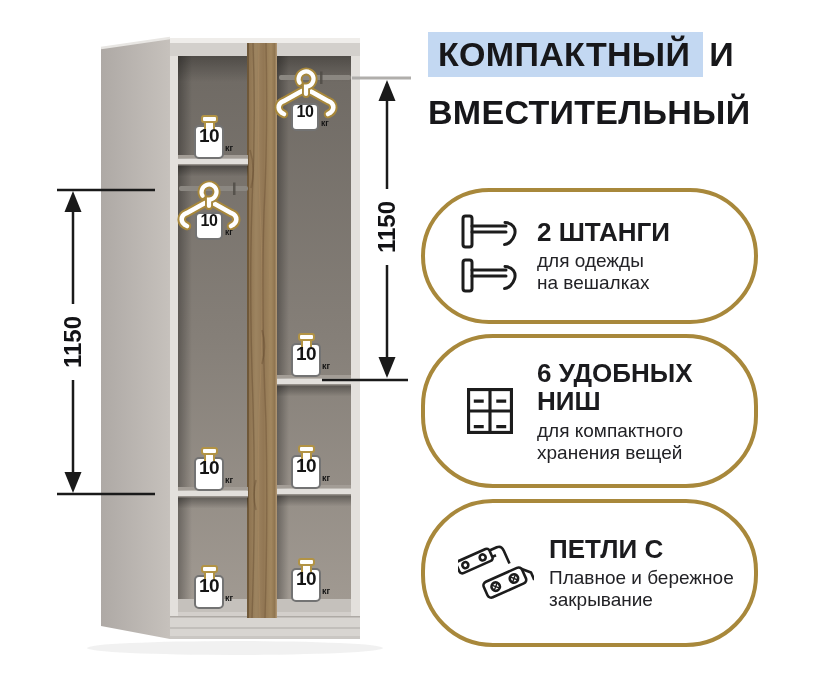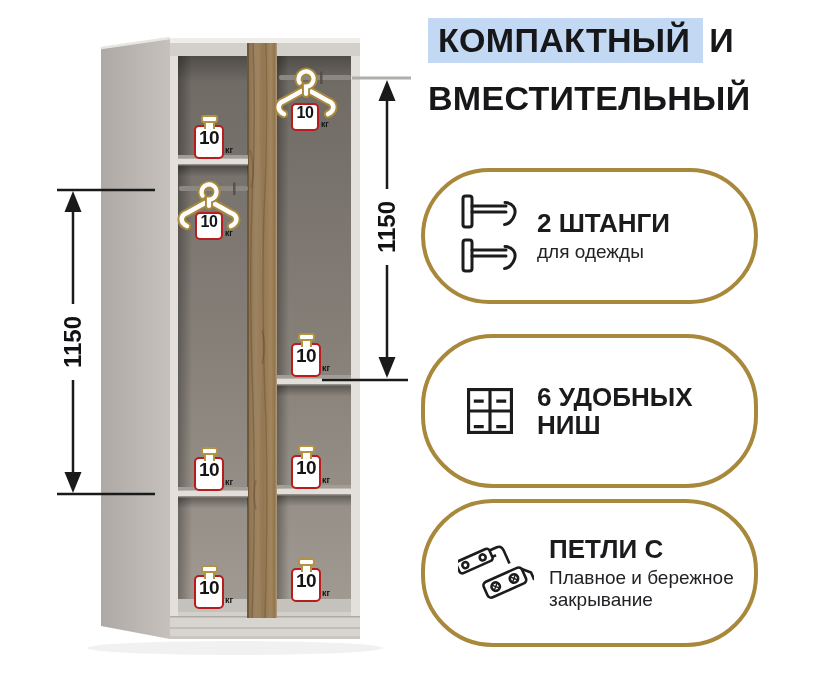--- a/index.html
+++ b/index.html
@@ -1,32 +1,32 @@
 <!DOCTYPE html>
 <html><head>
 <meta charset="utf-8">
 <style>
   * { margin:0; padding:0; box-sizing:border-box; }
   html,body { width:816px; height:700px; font-family:"Liberation Sans", sans-serif; background:#fff; }
   .page { position:relative; width:816px; height:700px; background:#fff; overflow:hidden; color:#1b1b1e; }
   svg.scene { position:absolute; left:0; top:0; }
-  .heading { position:absolute; left:428px; top:18px; font-weight:bold; font-size:34px; line-height:45px; color:#17171a; letter-spacing:0.3px; }
+  .heading { position:absolute; left:428px; top:32px; font-weight:bold; font-size:34px; line-height:45px; color:#17171a; letter-spacing:0.3px; }
   .heading .hl { display:inline-block; background:#c3d8f2; padding:0 13px 0 10px; }
   .heading .rest { margin-left:6px; }
   .heading .line2 { margin-top:13px; }
   .feature { position:absolute; left:421px; width:337px; background:#fff; border:4px solid #a8883b; border-radius:72px; display:flex; align-items:center; }
   .f-icon { flex:0 0 64px; margin-left:33px; display:flex; justify-content:center; align-items:center; }
   .f-text { margin-left:15px; }
   .f-title { font-weight:bold; font-size:26px; line-height:28.5px; color:#1b1b1e; }
   .f-sub { font-size:19px; line-height:22px; color:#222226; margin-top:4px; }
   .dim-label { position:absolute; width:76px; text-align:center; font-weight:bold; font-size:24px; color:#121215; background:#fff; transform:rotate(-90deg); padding:2px 0; }
   .weight { position:absolute; width:30px; }
   .w-cap { width:17px; height:8px; background:#fff; border:2px solid #b29344; border-radius:3px; margin:0 auto -2px; position:relative; z-index:3; }
   .w-neck { width:11px; height:8px; background:#fff; border-left:2px solid #b29344; border-right:2px solid #b29344; margin:0 auto -4px; position:relative; z-index:2; }
-  .w-body { width:30px; height:34px; background:#fff; border:2px solid #b91c1c; border-radius:5px; position:relative; z-index:1; display:flex; flex-direction:column; align-items:center; justify-content:center; }
+  .w-body { width:30px; height:34px; background:#fff; border:2px solid #737373; border-radius:5px; position:relative; z-index:1; display:flex; flex-direction:column; align-items:center; }
   .w-num { font-weight:bold; font-size:19px; line-height:17px; color:#141414; letter-spacing:-0.5px; }
   .w-unit { font-weight:bold; font-size:9px; line-height:9px; color:#141414;padding-left:40px; }
   .weight.sm { width:28px; }
   .weight.sm .w-body { width:28px; height:28px; border-radius:5px; }
   .weight.sm .w-num { font-size:16px; line-height:14px; }
   .weight.sm .w-unit { font-size:8.5px; line-height:9px; }
 </style>
 </head>
 <body>
 
@@ -158,50 +158,51 @@
     <path d="M387 80 L378.5 101 L395.5 101 Z" fill="#1a1a1a" stroke="none"></path>
     <path d="M387 378 L378.5 357 L395.5 357 Z" fill="#1a1a1a" stroke="none"></path>
   </g>
 </svg>
 
 <div class="heading">
   <div><span class="hl">КОМПАКТНЫЙ</span><span class="rest">И</span></div>
   <div class="line2">ВМЕСТИТЕЛЬНЫЙ</div>
 </div>
 
-<div class="feature" style="top:168px; height:136px;">
+<div class="feature" style="top:188px; height:136px;">
   <div class="f-icon">
     <svg width="58" height="84" viewBox="0 0 58 84" fill="none" stroke="#1c1c1c" stroke-width="3" stroke-linecap="round">
       <rect x="2" y="2" width="9" height="31" rx="2.5"></rect>
       <path d="M11 12 H45"></path>
           <path d="M11 18 H45"></path>
       <path d="M44 8.5 C 52 9 55.5 15 53.5 21 C 52 26 47.5 30.5 43.5 30.5"></path>
       <rect x="2" y="46" width="9" height="31" rx="2.5"></rect>
       <path d="M11 56 H45"></path>
           <path d="M11 62 H45"></path>
       <path d="M44 52.5 C 52 53 55.5 59 53.5 65 C 52 70 47.5 74.5 43.5 74.5"></path>
     </svg>
   </div>
   <div class="f-text">
     <div class="f-title"><span>2 ШТАНГИ</span><br></div>
-    <div class="f-sub"><span>для одежды</span><br></div>
+    <div class="f-sub"><span>для одежды</span><br><span>на вешалках</span></div>
   </div>
 </div>
 
 <div class="feature" style="top:334px; height:154px;">
   <div class="f-icon">
     <svg width="46" height="46" viewBox="0 0 44 44" fill="none" stroke="#1c1c1c" stroke-width="3">
       <rect x="1.5" y="1.5" width="41" height="41"></rect>
       <line x1="22" y1="1.5" x2="22" y2="42.5"></line>
       <line x1="1.5" y1="22" x2="42.5" y2="22"></line>
       <path d="M6.5 12.5 H16 M28 12.5 H37.5 M6.5 37 H16 M28 37 H37.5"></path>
     </svg>
   </div>
   <div class="f-text">
     <div class="f-title"><span>6 УДОБНЫХ</span><br><span>НИШ</span></div>
+    <div class="f-sub"><span>для компактного</span><br><span>хранения вещей</span></div>
   </div>
 </div>
 
 <div class="feature" style="top:499px; height:148px;">
   <div class="f-icon">
     <svg width="76" height="80" viewBox="0 0 76 80" fill="none" stroke="#1c1c1c" stroke-width="2.6" stroke-linejoin="round">
       <g transform="translate(6,14) rotate(-24 32 28)">
         <rect x="0" y="0" width="36" height="13" rx="3"></rect>
         <circle cx="8" cy="6.5" r="3"></circle>
         <circle cx="27" cy="6.5" r="3"></circle>

